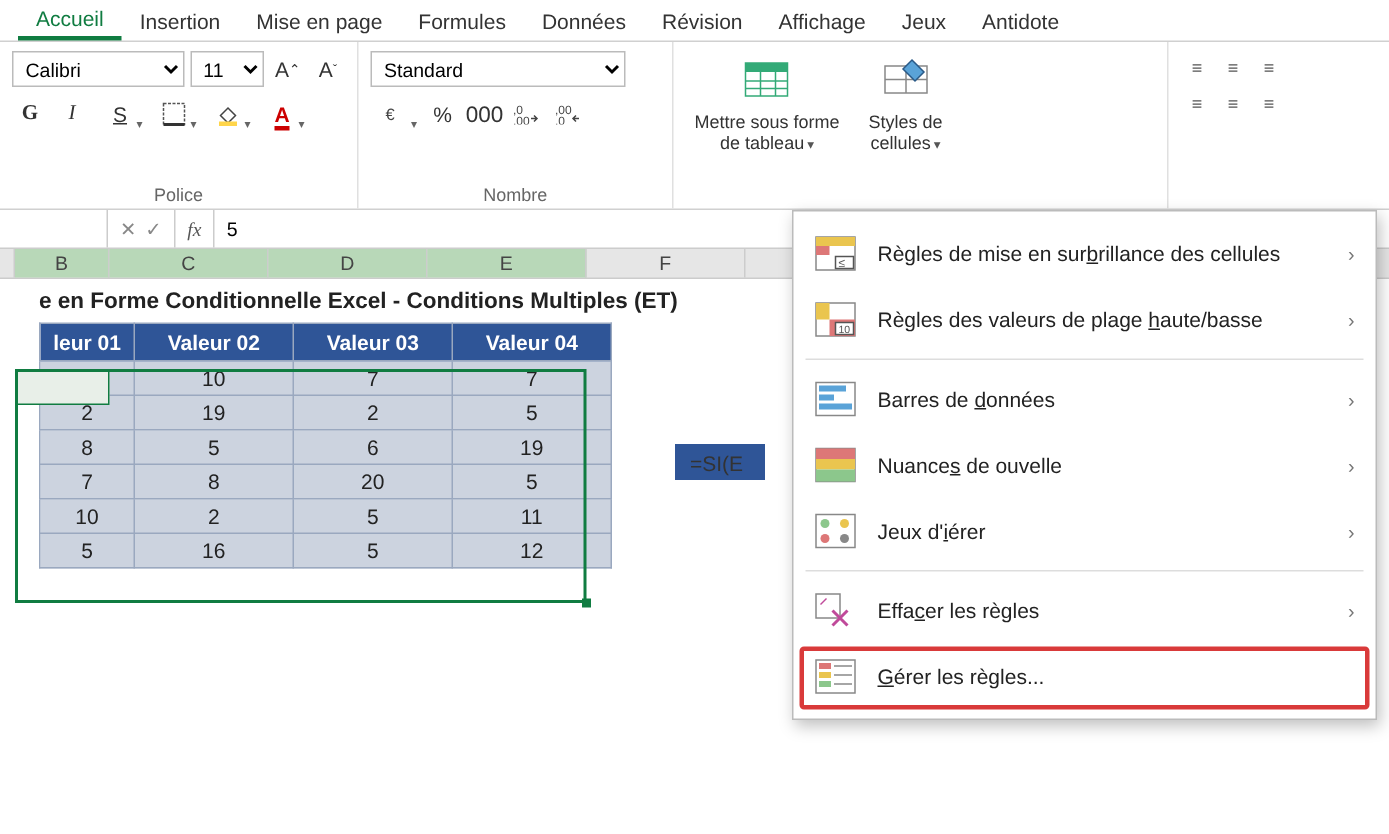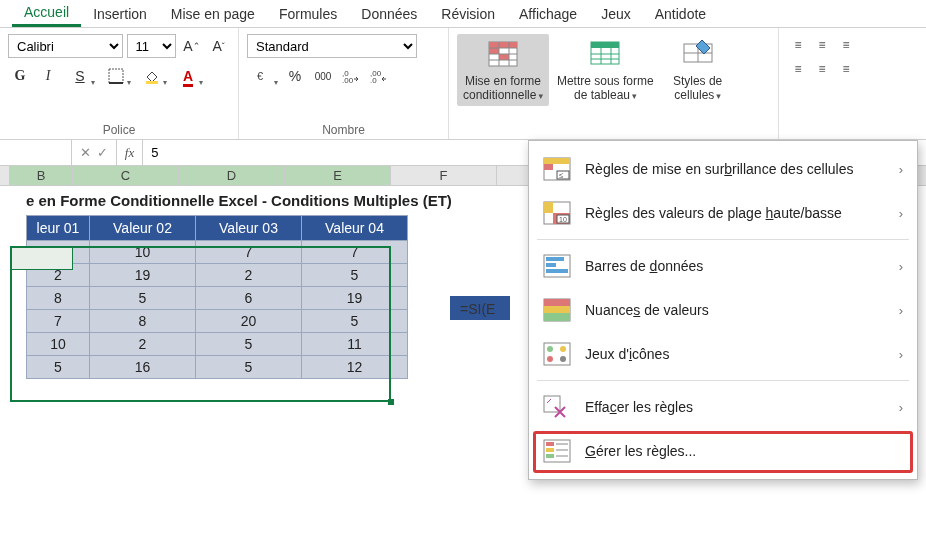--- a/index.html
+++ b/index.html
@@ -46,21 +46,21 @@
 
 
 .grid-area { position: relative; }
 .col-headers { display: flex; height: 20px; background: #e6e6e6; border-bottom: 1px solid #ccc; font-size: 13px; color: #444; }
 .col-header { border-right: 1px solid #ccc; display: flex; align-items: center; justify-content: center; }
 .col-header.sel { background: #b8d8b8; }
 .ch-a { width: 10px; } .ch-b { width: 63px; } .ch-c { width: 106px; } .ch-d { width: 106px; } .ch-e { width: 106px; } .ch-f { width: 106px; }
 
 .sheet-title { font-weight: bold; font-size: 15px; padding: 6px 0 6px 0; color: #222; }
 .table { border-collapse: collapse; }
-.table th { background: #2f5597; color: #fff; font-weight: normal; font-size: 14px; padding: 4px 0; border: 1px solid #9aa8bf; width: 106px; text-align: center; }
+.table th { background: #2f5597; color: #fff; font-weight: bold; font-size: 14px; padding: 4px 0; border: 1px solid #9aa8bf; width: 106px; text-align: center; }
 .table th:first-child { width: 63px; }
 .table td { background: #ccd3df; border: 1px solid #9aa8bf; text-align: center; font-size: 14px; padding: 3px 0; color: #222; width: 106px; }
 .table td:first-child { width: 63px; }
 .selection-outline { position: absolute; border: 2px solid #107c41; pointer-events: none; }
 .sel-handle { position: absolute; width: 6px; height: 6px; background: #107c41; }
 .active-cell { position: absolute; background: #e8efe8; border: 1px solid #107c41; pointer-events: none; }
 
 .floating-formula { position: absolute; font-size: 14px; color: #333; }
 
 
@@ -128,56 +128,41 @@
       <div class="row">
         <select class="combo number"><option>Standard</option></select>
       </div>
       <div class="row">
         <span class="icon-btn dd">
           <svg width="16" height="16">
               <text x="2" y="12" font-size="11" fill="#444">€</text>
             </svg>
         </span>
         <span class="icon-btn">%</span>
-        <span class="icon-btn" style="font-size:10px">000</span>
+        <span class="icon-btn" style="font-size:15px">000</span>
         <span class="icon-btn" style="font-size:10px">
           <svg width="18" height="14">
               <text x="0" y="7" font-size="8" fill="#444">,0</text>
               <text x="0" y="14" font-size="8" fill="#444">,00</text>
               <path d="M12 10 L16 10 M14 8 L16 10 L14 12" stroke="#444" fill="none"></path>
             </svg>
         </span>
         <span class="icon-btn">
           <svg width="18" height="14">
               <text x="0" y="7" font-size="8" fill="#444">,00</text>
               <text x="0" y="14" font-size="8" fill="#444">,0</text>
               <path d="M16 10 L12 10 M14 8 L12 10 L14 12" stroke="#444" fill="none"></path>
             </svg>
         </span>
       </div>
     </div>
     <div class="ribbon-group-label">Nombre</div>
   </div>
 
   <div class="ribbon-group" style="width:330px;flex-direction:row;align-items:flex-start;gap:2px">
-    <div class="big-btn active">
-      <svg class="big-icon" viewBox="0 0 32 32">
-        <rect x="2" y="4" width="28" height="24" fill="#fff" stroke="#888"></rect>
-        <rect x="2" y="4" width="28" height="6" fill="#d77"></rect>
-        <rect x="2" y="10" width="10" height="6" fill="#d77"></rect>
-        <rect x="12" y="16" width="10" height="6" fill="#d77"></rect>
-        <line x1="2" y1="10" x2="30" y2="10" stroke="#888"></line>
-          <line x1="2" y1="16" x2="30" y2="16" stroke="#888"></line>
-          <line x1="2" y1="22" x2="30" y2="22" stroke="#888"></line>
-        <line x1="12" y1="4" x2="12" y2="28" stroke="#888"></line>
-          <line x1="22" y1="4" x2="22" y2="28" stroke="#888"></line>
-      </svg>
-      <span><span style="white-space:pre-line">Mise en forme
-conditionnelle</span><span class="caret">▾</span></span>
-    </div>
     <div class="big-btn">
       <svg class="big-icon" viewBox="0 0 32 32">
         <rect x="2" y="4" width="28" height="22" fill="#fff" stroke="#3a7"></rect>
         <rect x="2" y="4" width="28" height="6" fill="#3a7"></rect>
         <line x1="12" y1="4" x2="12" y2="26" stroke="#3a7"></line>
           <line x1="22" y1="4" x2="22" y2="26" stroke="#3a7"></line>
         <line x1="2" y1="16" x2="30" y2="16" stroke="#3a7"></line>
           <line x1="2" y1="21" x2="30" y2="21" stroke="#3a7"></line>
       </svg>
       <span><span style="white-space:pre-line">Mettre sous forme
@@ -319,32 +304,32 @@
     <span><span>Barres de </span><u>d</u><span>onnées</span></span>
     <span class="arrow">›</span>
   </div>
   <div class="dd-item">
     <svg class="dd-icon" viewBox="0 0 28 24">
         <rect x="1" y="1" width="26" height="22" fill="#fff" stroke="#888"></rect>
         <rect x="1" y="1" width="26" height="7" fill="#d77"></rect>
         <rect x="1" y="8" width="26" height="7" fill="#eac54f"></rect>
         <rect x="1" y="15" width="26" height="8" fill="#8cc78c"></rect>
       </svg>
-    <span><span>Nuance</span><u>s</u><span> de valeurs</span></span>
+    <span><span>Nuance</span><u>s</u><span> de ouvelle</span></span>
     <span class="arrow">›</span>
   </div>
   <div class="dd-item">
     <svg class="dd-icon" viewBox="0 0 28 24">
         <rect x="1" y="1" width="26" height="22" fill="#fff" stroke="#888"></rect>
         <circle cx="7" cy="7" r="3" fill="#8cc78c"></circle>
         <circle cx="20" cy="7" r="3" fill="#eac54f"></circle>
         <circle cx="7" cy="17" r="3" fill="#d77"></circle>
         <circle cx="20" cy="17" r="3" fill="#888"></circle>
       </svg>
-    <span><span>Jeux d'</span><u>i</u><span>cônes</span></span>
+    <span><span>Jeux d'</span><u>i</u><span>érer</span></span>
     <span class="arrow">›</span>
   </div>
   <div class="dd-sep"></div>
   <div class="dd-item">
     <svg class="dd-icon" viewBox="0 0 28 24">
         <rect x="1" y="1" width="16" height="16" fill="#fff" stroke="#888"></rect>
         <path d="M12 12 L22 22 M22 12 L12 22" stroke="#c04a9a" stroke-width="2"></path>
         <path d="M8 4 L4 8" stroke="#c04a9a"></path>
       </svg>
     <span><span>Effa</span><u>c</u><span>er les règles</span></span>

